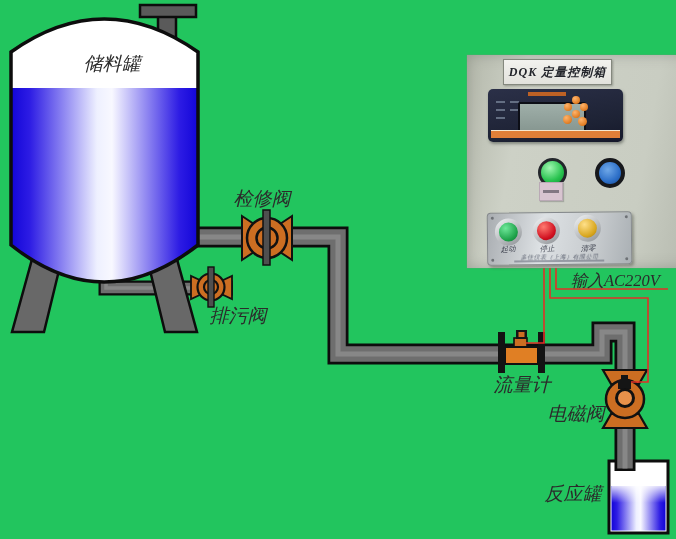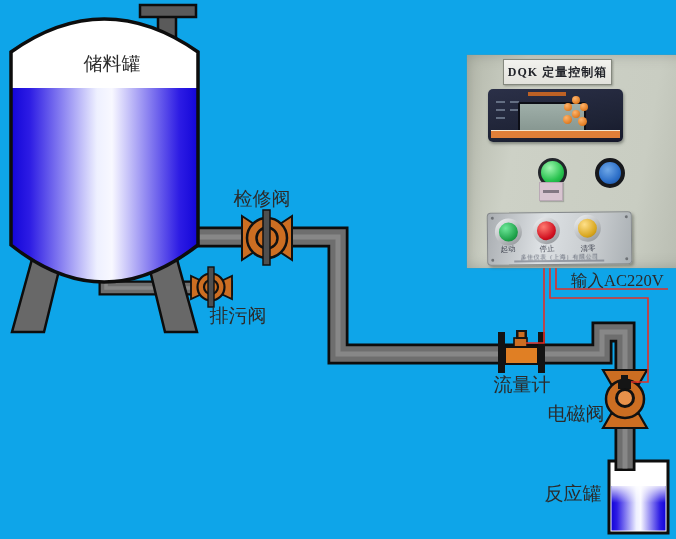--- a/index.html
+++ b/index.html
@@ -1,17 +1,17 @@
 <!DOCTYPE html>
 <html><head>
 <meta charset="utf-8">
 <style>
   html,body{margin:0;padding:0;background:#fff;}
-  #stage{position:relative;width:676px;height:539px;background:#0ea5e9;overflow:hidden;
-         font-family:"Liberation Serif","DejaVu Serif",serif;}
+  #stage{position:relative;width:676px;height:539px;background:#22c55e;overflow:hidden;
+         font-family:"Liberation Serif","DejaVu Serif",serif;font-style:italic;}
   #schematic{position:absolute;left:0;top:0;z-index:1;}
   .svg-label{font-family:"Liberation Serif","DejaVu Serif",serif;fill:#2b2b2b;}
 
   
   #control-box{position:absolute;left:467px;top:55px;width:242px;height:213px;z-index:2;
     background:linear-gradient(100deg,#b4b8ab 0%,#cdd1c6 22%,#c9cdc2 70%,#b0b4a9 100%);
     box-shadow:inset 0 0 14px rgba(90,95,85,.35), 0 0 1px #8a8e84;}
   #box-name-plate{position:absolute;left:36px;top:4px;width:107px;height:24px;
     background:linear-gradient(180deg,#f2f2ee,#e2e2dc);border:1px solid #84887e;
     box-shadow:1px 1px 2px rgba(70,75,65,.4);display:flex;align-items:center;justify-content:center;

